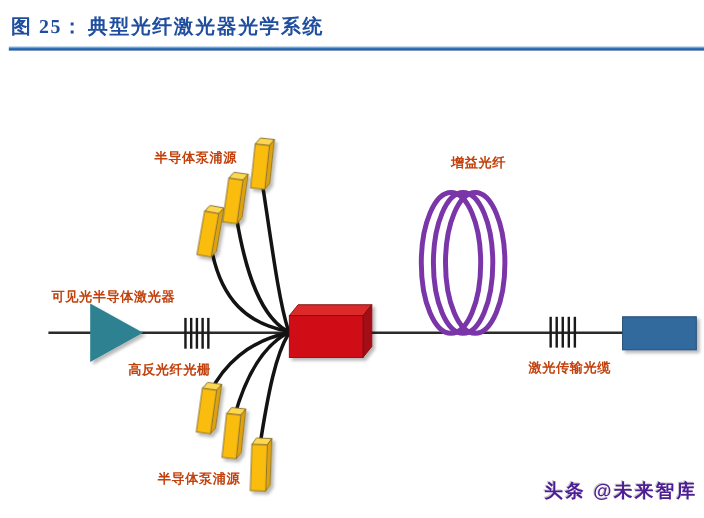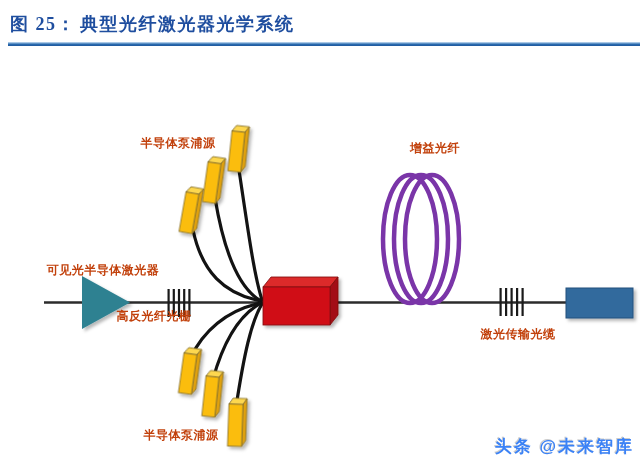--- a/index.html
+++ b/index.html
@@ -7,21 +7,21 @@
         font-family:"Liberation Sans", sans-serif;}
   .figure-header{position:absolute;left:10px;top:12px;font-family:"Liberation Serif", serif;
         font-weight:bold;font-size:18px;color:#1F4E9F;letter-spacing:1.5px;white-space:nowrap;}
   .figure-header .figure-label{margin-right:4px;}
   .header-rule{position:absolute;left:8px;right:0;top:42px;height:4px;
         background:linear-gradient(#cfe3f5,#2a6cb0 55%,#1f579c);}
   .diagram-svg{position:absolute;left:0;top:0;width:640px;height:471px;}
   .lbl{position:absolute;transform:translateX(-50%);font-size:12px;font-weight:bold;
         color:#c2410c;white-space:nowrap;letter-spacing:0.5px;z-index:3;}
   .watermark{position:absolute;right:6px;top:435px;font-size:17px;font-weight:bold;
-        color:#3b82f6;letter-spacing:2px;
+        color:#4c1d95;letter-spacing:2px;
         text-shadow:1px 1px 0 #ffffff,-1px -1px 0 #cccccc;z-index:3;}
   .box-top{fill:#FDD74F;stroke:#8a7430;stroke-width:0.9;}
   .box-side{fill:#DFA10A;stroke:#8a7430;stroke-width:0.9;}
   .box-front{stroke:#8a7430;stroke-width:0.9;}
   .red-top{fill:#DC2B2B;stroke:#7d0a0e;stroke-width:0.8;}
   .red-side{fill:#A30D12;stroke:#7d0a0e;stroke-width:0.8;}
   .red-front{stroke:#7d0a0e;stroke-width:0.8;}
   .grating-bar{fill:#1a1a1a;}
   .fiber{fill:none;stroke:#131313;stroke-width:3.2;stroke-linecap:round;}
   .coil{fill:none;stroke-width:4.5;}
@@ -117,19 +117,19 @@
       <rect class="grating-bar" x="510.5" y="288" width="2.2" height="28"></rect>
       <rect class="grating-bar" x="516" y="288" width="2.2" height="28"></rect>
       <rect class="grating-bar" x="521.5" y="288" width="2.2" height="28"></rect>
     </g>
 
     <rect filter="url(#ds)" x="566" y="288" width="67" height="30" stroke="#27517C" stroke-width="1" fill="#336B9D"></rect>
   </svg>
 
   <div class="lbl" style="left:178px;top:135px;">半导体泵浦源</div>
   <div class="lbl" style="left:103px;top:262px;">可见光半导体激光器</div>
-  <div class="lbl" style="left:154px;top:308px;">高反光纤光栅</div>
+  <div class="lbl" style="left:154px;top:328px;">高反光纤光栅</div>
   <div class="lbl" style="left:181px;top:427px;">半导体泵浦源</div>
   <div class="lbl" style="left:435px;top:140px;">增益光纤</div>
   <div class="lbl" style="left:518px;top:326px;">激光传输光缆</div>
 
   <div class="watermark">头条 @未来智库</div>
 </div>
 
 </body></html>

